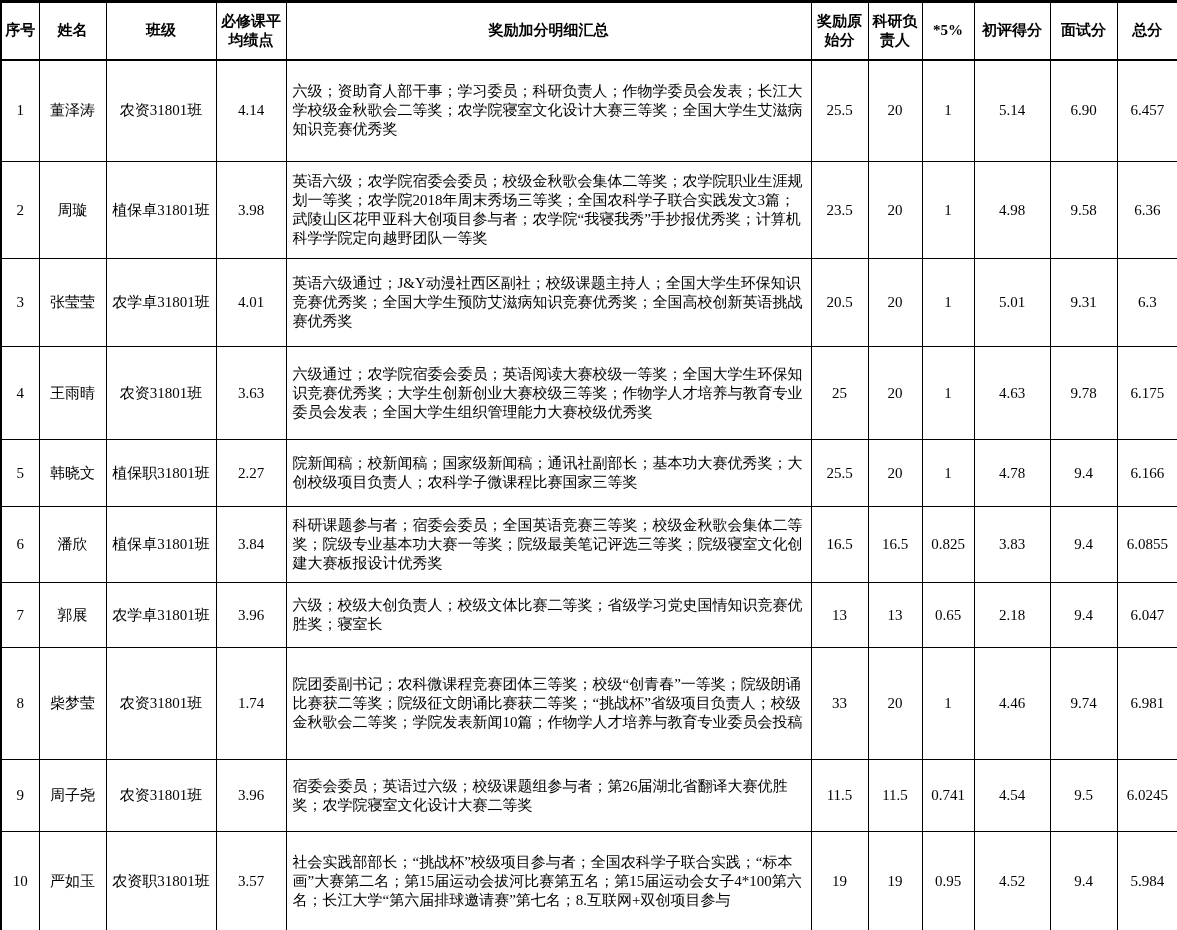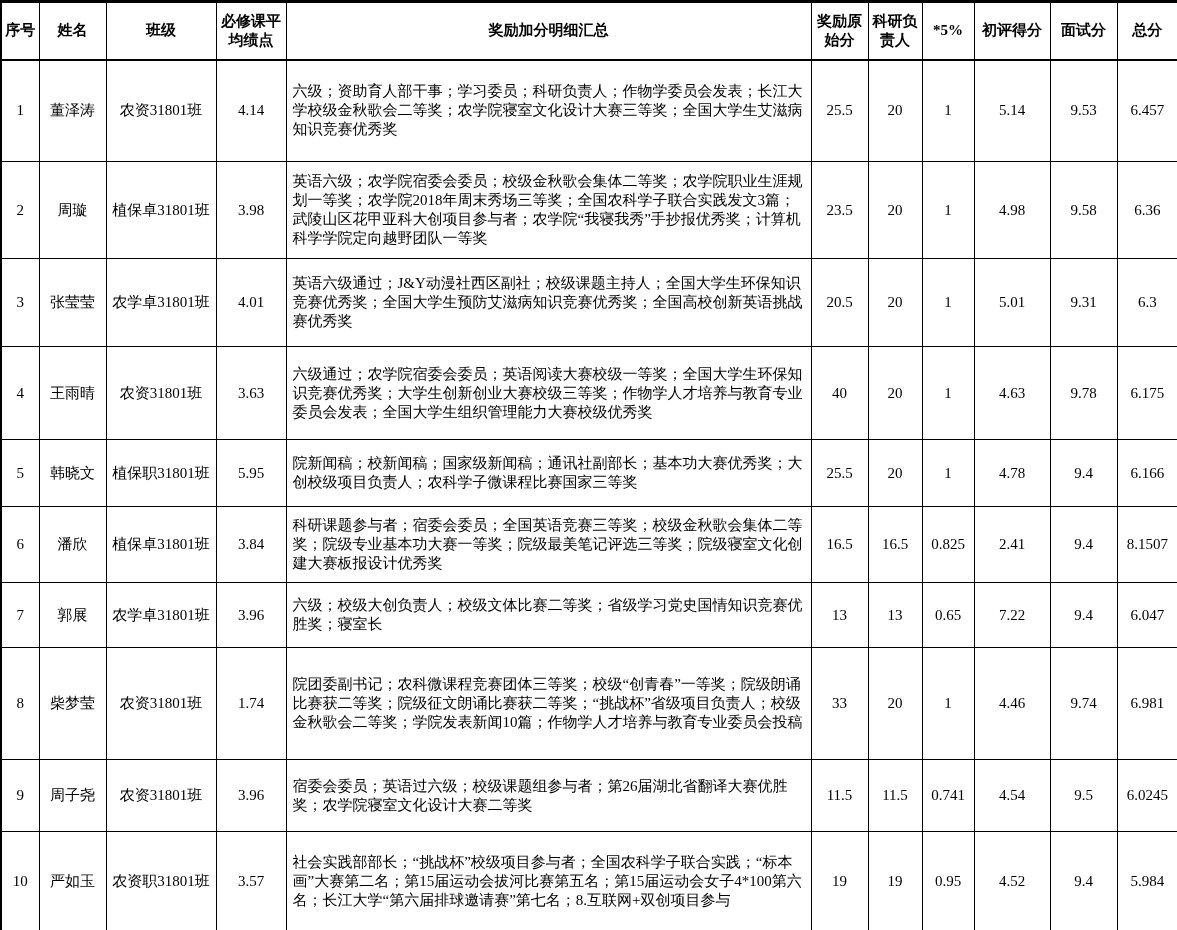--- a/index.html
+++ b/index.html
@@ -81,21 +81,21 @@
         <tr style="height: 102px;">
           <td>1</td>
           <td>董泽涛</td>
           <td>农资31801班</td>
           <td>4.14</td>
           <td class="details">六级；资助育人部干事；学习委员；科研负责人；作物学委员会发表；长江大学校级金秋歌会二等奖；农学院寝室文化设计大赛三等奖；全国大学生艾滋病知识竞赛优秀奖</td>
           <td>25.5</td>
           <td>20</td>
           <td>1</td>
           <td>5.14</td>
-          <td>9.53</td>
+          <td>6.90</td>
           <td>6.457</td>
         </tr>
         <tr style="height: 97px;">
           <td>2</td>
           <td>周璇</td>
           <td>植保卓31801班</td>
           <td>3.98</td>
           <td class="details">英语六级；农学院宿委会委员；校级金秋歌会集体二等奖；农学院职业生涯规划一等奖；农学院2018年周末秀场三等奖；全国农科学子联合实践发文3篇；武陵山区花甲亚科大创项目参与者；农学院“我寝我秀”手抄报优秀奖；计算机科学学院定向越野团队一等奖</td>
           <td>23.5</td>
           <td>20</td>
@@ -116,63 +116,63 @@
           <td>5.01</td>
           <td>9.31</td>
           <td>6.3</td>
         </tr>
         <tr style="height: 93px;">
           <td>4</td>
           <td>王雨晴</td>
           <td>农资31801班</td>
           <td>3.63</td>
           <td class="details">六级通过；农学院宿委会委员；英语阅读大赛校级一等奖；全国大学生环保知识竞赛优秀奖；大学生创新创业大赛校级三等奖；作物学人才培养与教育专业委员会发表；全国大学生组织管理能力大赛校级优秀奖</td>
-          <td>40</td>
+          <td>25</td>
           <td>20</td>
           <td>1</td>
           <td>4.63</td>
           <td>9.78</td>
           <td>6.175</td>
         </tr>
         <tr style="height: 67px;">
           <td>5</td>
           <td>韩晓文</td>
           <td>植保职31801班</td>
-          <td>5.95</td>
+          <td>2.27</td>
           <td class="details">院新闻稿；校新闻稿；国家级新闻稿；通讯社副部长；基本功大赛优秀奖；大创校级项目负责人；农科学子微课程比赛国家三等奖</td>
           <td>25.5</td>
           <td>20</td>
           <td>1</td>
           <td>4.78</td>
           <td>9.4</td>
           <td>6.166</td>
         </tr>
         <tr style="height: 76px;">
           <td>6</td>
           <td>潘欣</td>
           <td>植保卓31801班</td>
           <td>3.84</td>
           <td class="details">科研课题参与者；宿委会委员；全国英语竞赛三等奖；校级金秋歌会集体二等奖；院级专业基本功大赛一等奖；院级最美笔记评选三等奖；院级寝室文化创建大赛板报设计优秀奖</td>
           <td>16.5</td>
           <td>16.5</td>
           <td>0.825</td>
-          <td>2.41</td>
-          <td>9.4</td>
-          <td>8.1507</td>
+          <td>3.83</td>
+          <td>9.4</td>
+          <td>6.0855</td>
         </tr>
         <tr style="height: 65px;">
           <td>7</td>
           <td>郭展</td>
           <td>农学卓31801班</td>
           <td>3.96</td>
           <td class="details">六级；校级大创负责人；校级文体比赛二等奖；省级学习党史国情知识竞赛优胜奖；寝室长</td>
           <td>13</td>
           <td>13</td>
           <td>0.65</td>
-          <td>7.22</td>
+          <td>2.18</td>
           <td>9.4</td>
           <td>6.047</td>
         </tr>
         <tr style="height: 112px;">
           <td>8</td>
           <td>柴梦莹</td>
           <td>农资31801班</td>
           <td>1.74</td>
           <td class="details">院团委副书记；农科微课程竞赛团体三等奖；校级“创青春”一等奖；院级朗诵比赛获二等奖；院级征文朗诵比赛获二等奖；“挑战杯”省级项目负责人；校级金秋歌会二等奖；学院发表新闻10篇；作物学人才培养与教育专业委员会投稿</td>
           <td>33</td>

